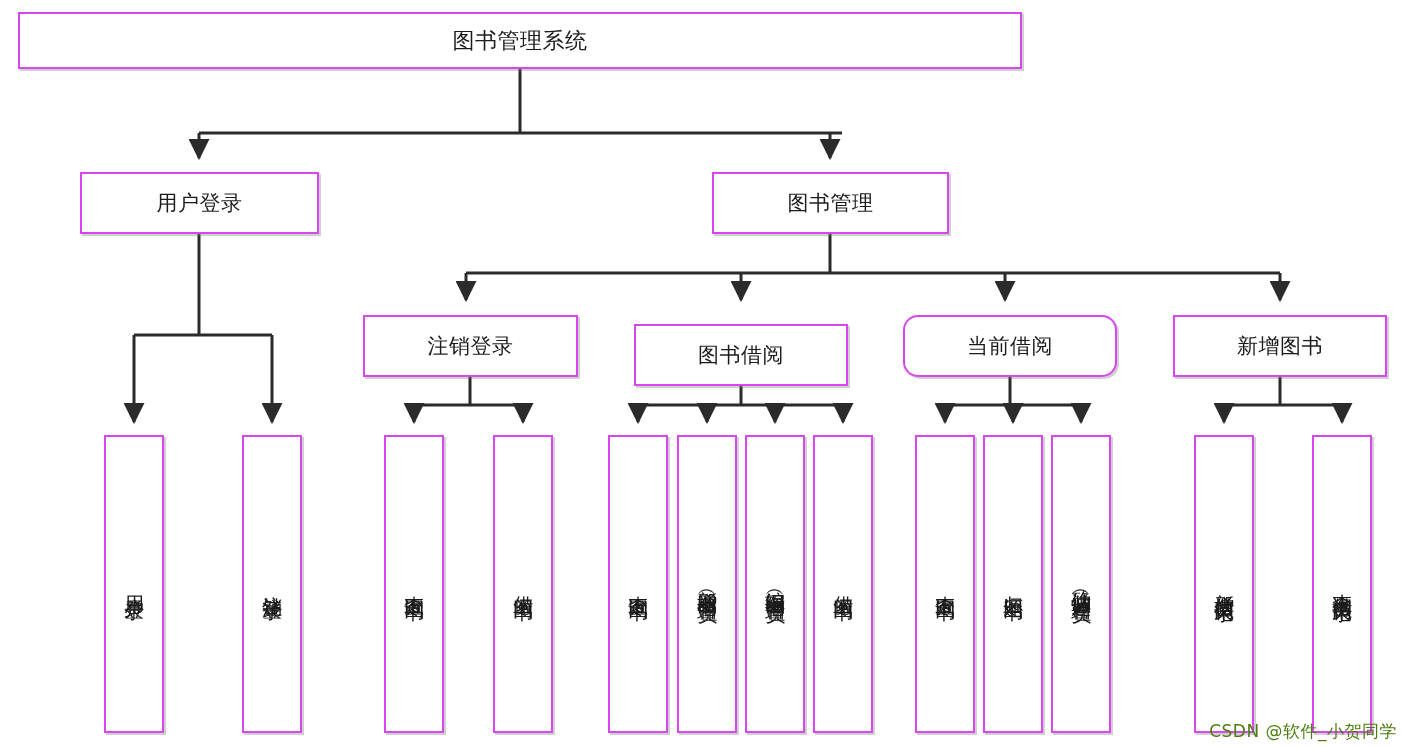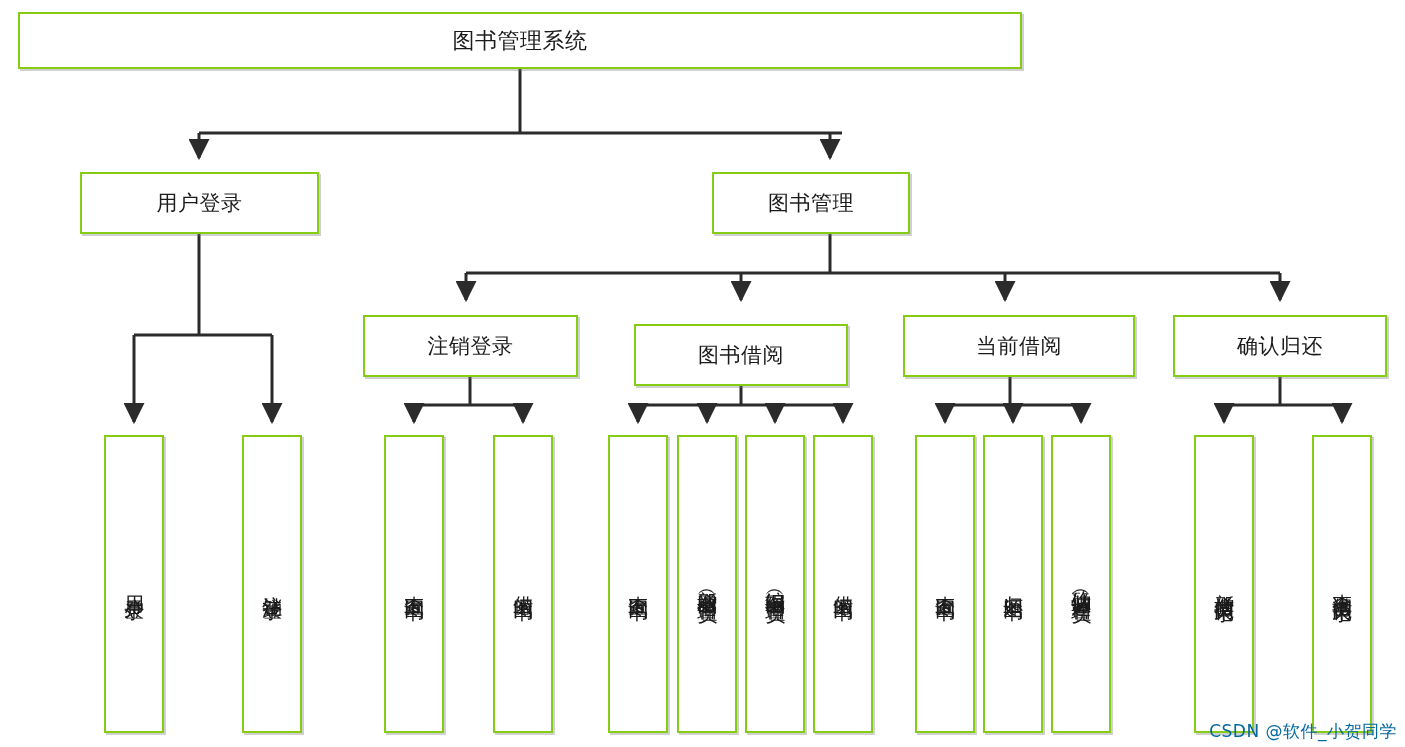--- a/index.html
+++ b/index.html
@@ -20,21 +20,21 @@
   #diagram-svg {
     position: absolute;
     left: 0;
     top: 0;
     width: 1405px;
     height: 747px;
   }
   .node-box {
     position: absolute;
     box-sizing: border-box;
-    border: 2px solid #84cc16;
+    border: 2px solid #d946ef;
     background: #ffffff;
     display: flex;
     align-items: center;
     justify-content: center;
     box-shadow: 2px 2px 0 rgba(120,120,120,0.35);
   }
   .node-label {
     color: #1b1b1b;
     font-size: 21px;
     line-height: 1.18;
@@ -49,21 +49,21 @@
     font-size: 20px;
   }
   .node-box.root .node-label {
     font-size: 22px;
   }
   .watermark {
     position: absolute;
     right: 8px;
     bottom: 4px;
     font-size: 17px;
-    color: #0369a1;
+    color: #4d7c0f;
     letter-spacing: 0.5px;
     white-space: nowrap;
     user-select: none;
   }
 </style>
 </head>
 <body>
 
 <div id="diagram-root">
 
@@ -117,35 +117,35 @@
     </g>
   </svg>
 
   <div class="node-box root" style="left:18px; top:12px; width:1004px; height:57px;">
     <span class="node-label">图书管理系统</span>
   </div>
 
   <div class="node-box" style="left:80px; top:172px; width:239px; height:62px;">
     <span class="node-label">用户登录</span>
   </div>
-  <div class="node-box" style="left:712px; top:172px; width:198px; height:62px;">
+  <div class="node-box" style="left:712px; top:172px; width:237px; height:62px;">
     <span class="node-label">图书管理</span>
   </div>
 
   <div class="node-box" style="left:363px; top:315px; width:215px; height:62px;">
     <span class="node-label">注销登录</span>
   </div>
   <div class="node-box" style="left:634px; top:315px; width:214px; height:62px;margin-top:9px;">
     <span class="node-label">图书借阅</span>
   </div>
-  <div class="node-box" style="left:903px; top:315px; width:232px; height:62px;">
+  <div class="node-box" style="left:903px; top:315px; width:214px; height:62px;border-radius:15px;">
     <span class="node-label">当前借阅</span>
   </div>
   <div class="node-box" style="left:1173px; top:315px; width:214px; height:62px;">
-    <span class="node-label">确认归还</span>
+    <span class="node-label">新增图书</span>
   </div>
 
   <div class="node-box vertical" style="left:104px; top:435px; width:60px; height:298px;">
     <span class="node-label">用户登录</span>
   </div>
   <div class="node-box vertical" style="left:242px; top:435px; width:60px; height:298px;">
     <span class="node-label">注销登录</span>
   </div>
 
   <div class="node-box vertical" style="left:384px; top:435px; width:60px; height:298px;">

